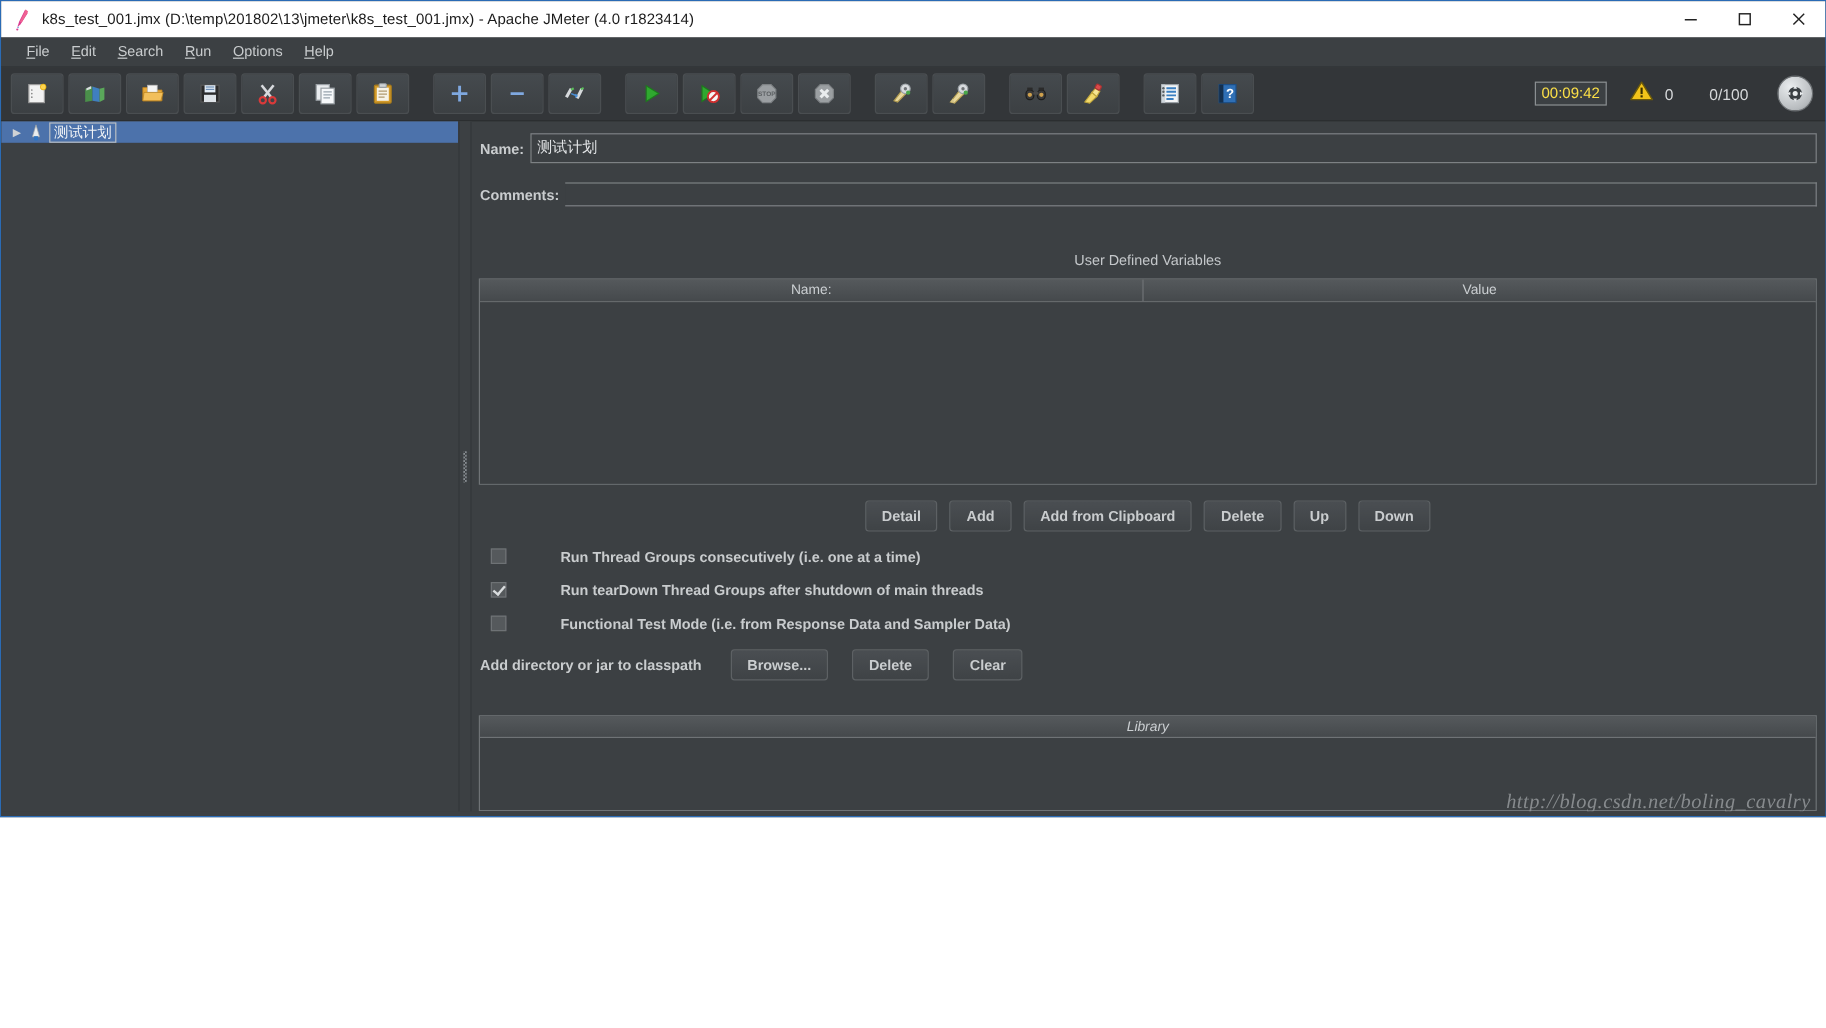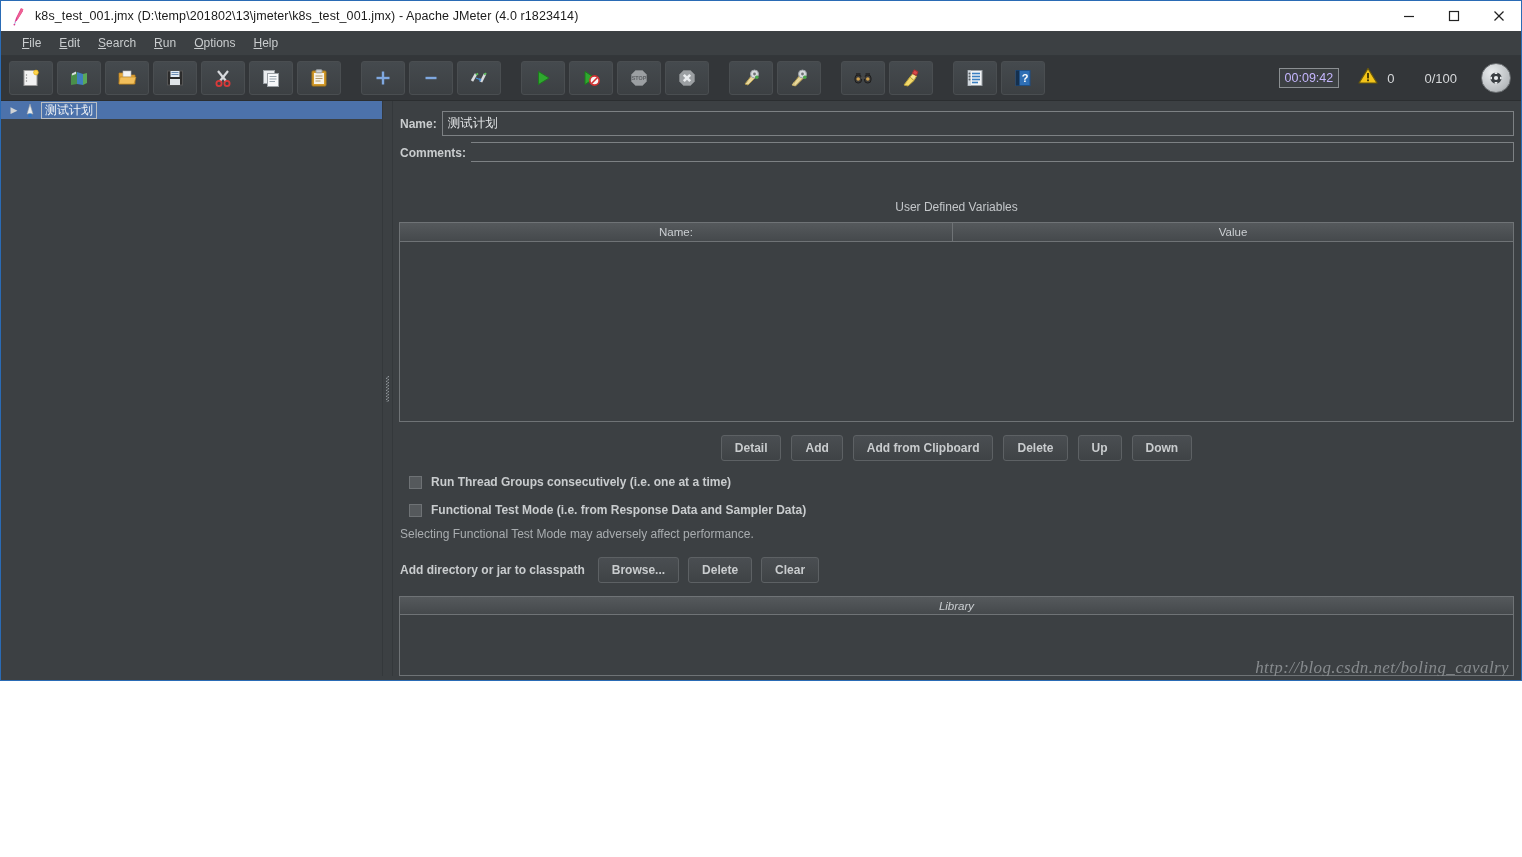--- a/index.html
+++ b/index.html
@@ -101,21 +101,21 @@
   .tb-gap { width: 16px; flex: 0 0 auto; }
 
   .tb-right {
     position: absolute;
     right: 10px; top: 0; height: 44px;
     display: flex; align-items: center;
   }
   .timer-box {
     border: 1px solid #8b8f92;
     background: #3c4043;
-    color: #c4b5fd;
+    color: #fde047;
     font-size: 12.5px;
     padding: 2px 5px;
     font-family: "Liberation Sans", sans-serif;
   }
   .warn-wrap { display:flex; align-items:center; margin-left: 18px; }
   .warn-count { color: #d6d8da; font-size: 13px; margin-left: 8px; }
   .thread-count { color: #d6d8da; font-size: 13px; margin-left: 30px; }
   .globe-btn {
     width: 28px; height: 28px; margin-left: 24px;
     border-radius: 50%;
@@ -224,21 +224,21 @@
   .field-input {
     flex: 1 1 auto;
     background: #3c4043;
     border: 1px solid #7d8184;
     color: #e4e6e8;
     font-size: 12.5px;
     padding: 3px 5px;
     box-sizing: border-box;
     min-width: 0;
   }
-  .comments-row { margin-top: 6px; text-align: right; }
+  .comments-row { margin-top: 16px; text-align: right; }
   .comments-input {
     flex: 1 1 auto;
     background: #3c4043;
     border: 1px solid #7d8184;
     border-left: none;
     height: 20px;
     box-sizing: border-box;
   }
 
   .udv-title {
@@ -289,23 +289,24 @@
     border-radius: 3px;
     color: #c9ccce;
     font-size: 12px;
     font-weight: bold;
     padding: 5px 13px;
     white-space: nowrap;
   }
 
   .check-row {
     display: flex;
-    align-items: center;
+    align-items: flex-start;
     margin: 0 0 14px 10px;
     flex: 0 0 auto;
+    gap: 36px;
   }
   .cb {
     width: 13px; height: 13px;
     border: 1px solid #6e7275;
     background: #55595c;
     box-sizing: border-box;
     margin-right: 9px;
     flex: 0 0 auto;
     position: relative;
   }
@@ -325,22 +326,22 @@
   }
   .hint {
     font-size: 12px;
     color: #a9adb0;
     margin: -4px 0 16px 1px;
     flex: 0 0 auto;
   }
   .classpath-row {
     display: flex;
     align-items: center;
-    gap: 9px;
-    margin: 0 0 13px 1px;
+    gap: 20px;
+    margin: 0 0 29px 1px;
     flex: 0 0 auto;
   }
   .classpath-label {
     font-size: 12px;
     font-weight: bold;
     color: #c9ccce;
     margin-right: 4px;
   }
   .lib-wrap {
     border: 1px solid #6f7376;
@@ -680,27 +681,30 @@
         <div class="btn">Delete</div>
         <div class="btn">Up</div>
         <div class="btn">Down</div>
       </div>
 
       <div class="check-row">
         <div class="cb"></div>
         <div class="check-label">Run Thread Groups consecutively (i.e. one at a time)</div>
       </div>
 
+      <div class="check-row">
+        <div class="cb checked"></div>
+        <div class="check-label">Run tearDown Thread Groups after shutdown of main threads</div>
+      </div>
 
       <div class="check-row">
         <div class="cb"></div>
         <div class="check-label">Functional Test Mode (i.e. from Response Data and Sampler Data)</div>
       </div>
 
-      <div class="hint">Selecting Functional Test Mode may adversely affect performance.</div>
 
       <div class="classpath-row">
         <div class="classpath-label">Add directory or jar to classpath</div>
         <div class="btn">Browse...</div>
         <div class="btn">Delete</div>
         <div class="btn">Clear</div>
       </div>
 
       <div class="lib-wrap">
         <div class="lib-head">Library</div>

